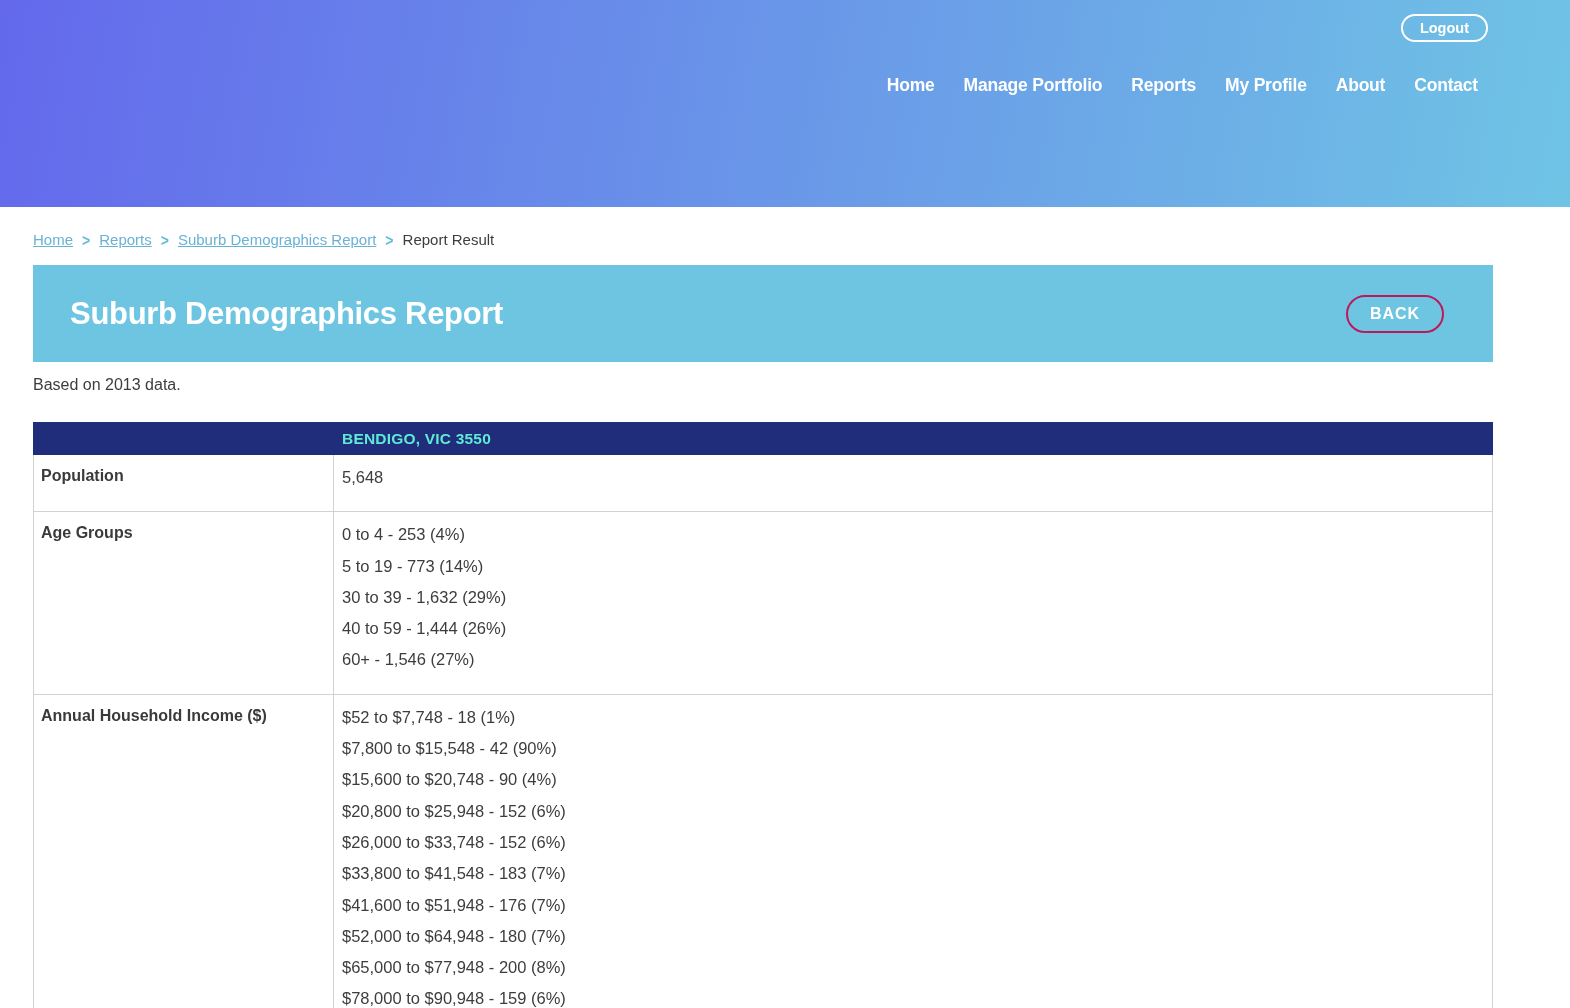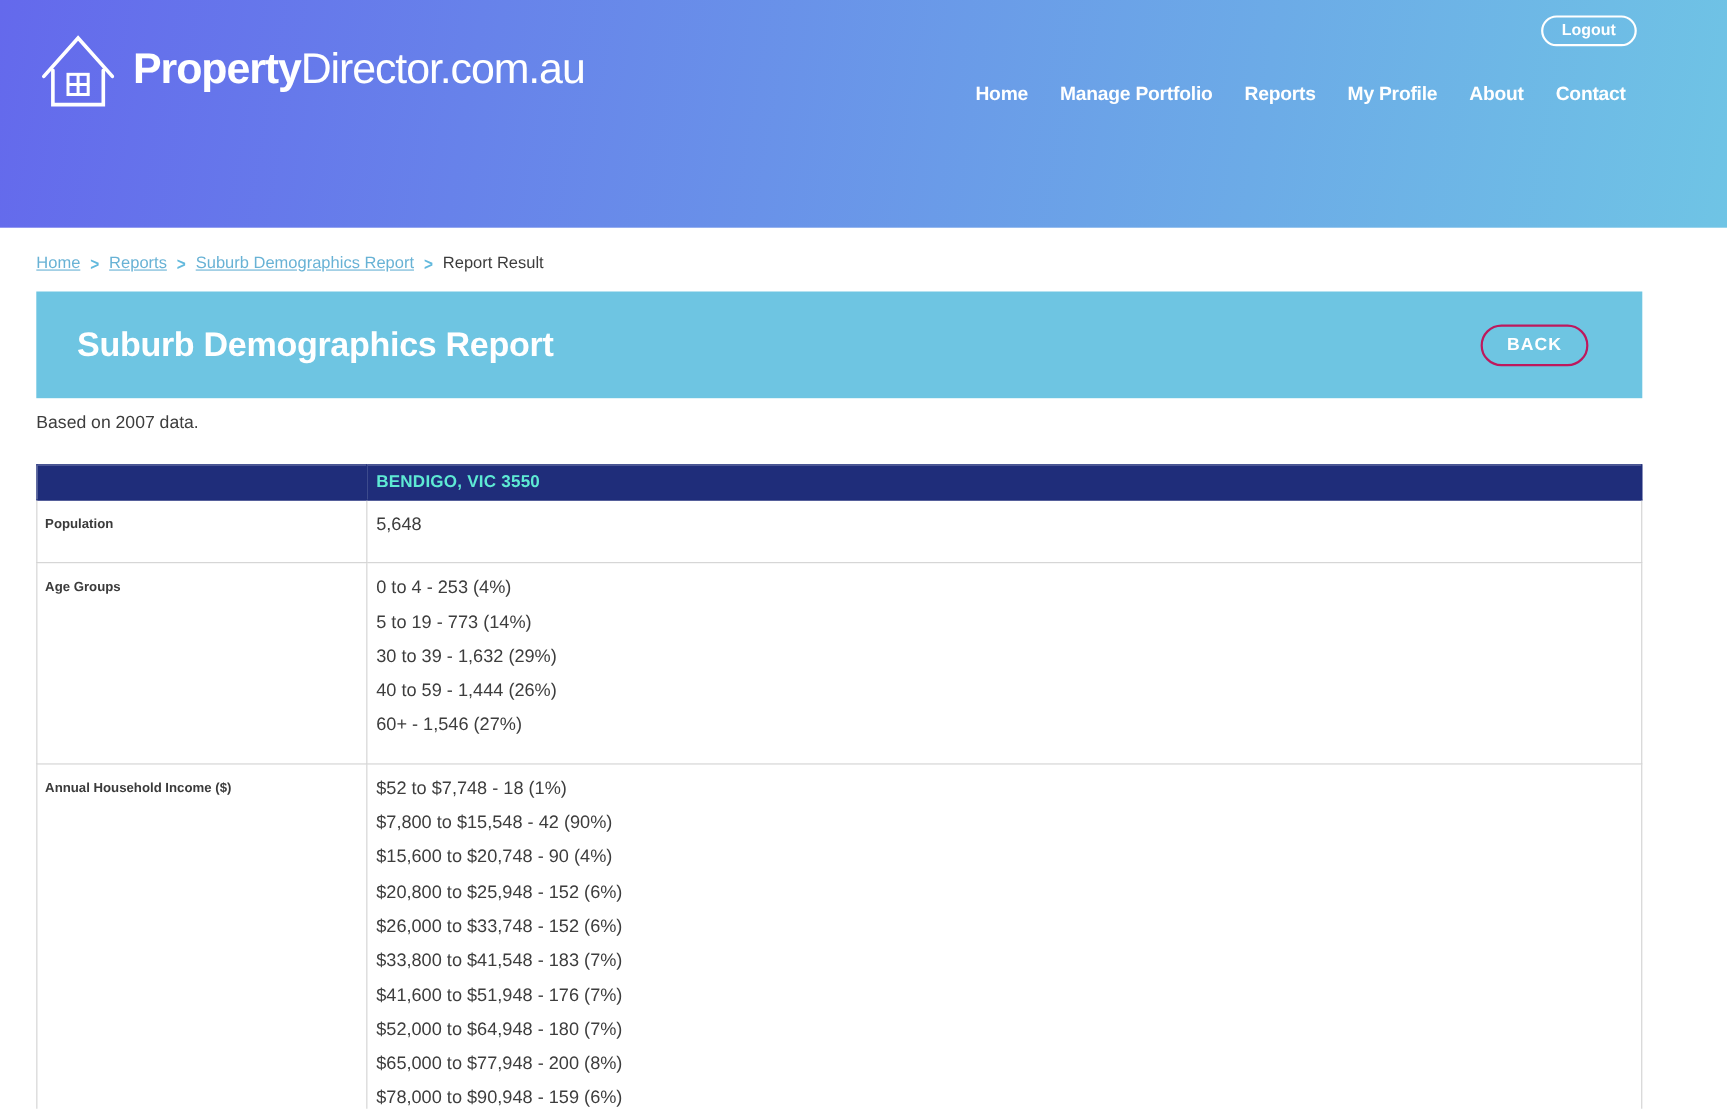--- a/index.html
+++ b/index.html
@@ -61,40 +61,29 @@
   
   .report-table{margin-top:28px;width:100%;border-collapse:collapse;table-layout:fixed;}
   .report-table th{
     background:var(--navy);color:#5eead4;height:32px;text-align:left;
     font-size:15.5px;font-weight:700;letter-spacing:0.2px;
     border:1px solid var(--navy);
   }
   .report-table th.label-col{width:300px;}
   .report-table th.value-col{padding-left:8px;border-left:1px solid #b9bdd2;}
   .report-table td{border:1px solid var(--border-gray);vertical-align:top;}
-  td.label-cell{padding:9px 10px 6px 7px;font-weight:700;font-size:12px;color:#3a3a3a;line-height:24px;}
+  td.label-cell{padding:9px 10px 6px 7px;font-weight:700;font-size:16px;color:#3a3a3a;line-height:24px;}
   td.value-cell{padding:7px 10px 18px 8px;font-size:16.5px;color:var(--text-dark);}
   .value-line{line-height:31.3px;white-space:nowrap;}
 </style>
 </head>
 <body>
 
 <header class="site-header">
   <button class="logout-btn">Logout</button>
-  <div class="brand">
-    <span class="house-icon">
-      <svg width="66" height="74" viewBox="0 0 72 78" fill="none">
-        <path d="M2 46 L36 8 L70 46" stroke="#fff" stroke-width="3.6" fill="none" stroke-linecap="round"></path>
-        <path d="M11 40 L11 74 L61 74 L61 40" stroke="#fff" stroke-width="3.6" fill="none" stroke-linecap="round"></path>
-        <rect x="26" y="44" width="20" height="20" stroke="#fff" stroke-width="3" fill="none"></rect>
-        <path d="M36 44 V64 M26 54 H46" stroke="#fff" stroke-width="3" fill="none"></path>
-      </svg>
-    </span>
-    <span class="brand-text"><span class="bold">Property</span><span class="light">Director.com.au</span></span>
-  </div>
   <nav class="main-nav">
       <a>Home</a>
       <a>Manage Portfolio</a>
       <a>Reports</a>
       <a>My Profile</a>
       <a>About</a>
       <a>Contact</a>
     </nav>
 </header>
 
@@ -108,21 +97,21 @@
       <span class="sep">&gt;</span>
       <span class="current">Report Result</span>
     </div>
 
   <div class="title-bar">
     <h1>Suburb Demographics Report</h1>
     <button class="back-btn">BACK</button>
   </div>
 
 
-  <p class="based-on">Based on 2007 data.</p>
+  <p class="based-on">Based on 2013 data.</p>
 
   <table class="report-table">
     <thead>
       <tr>
         <th class="label-col"></th>
         <th class="value-col">BENDIGO, VIC 3550</th>
       </tr>
     </thead>
     <tbody>
         <tr>

